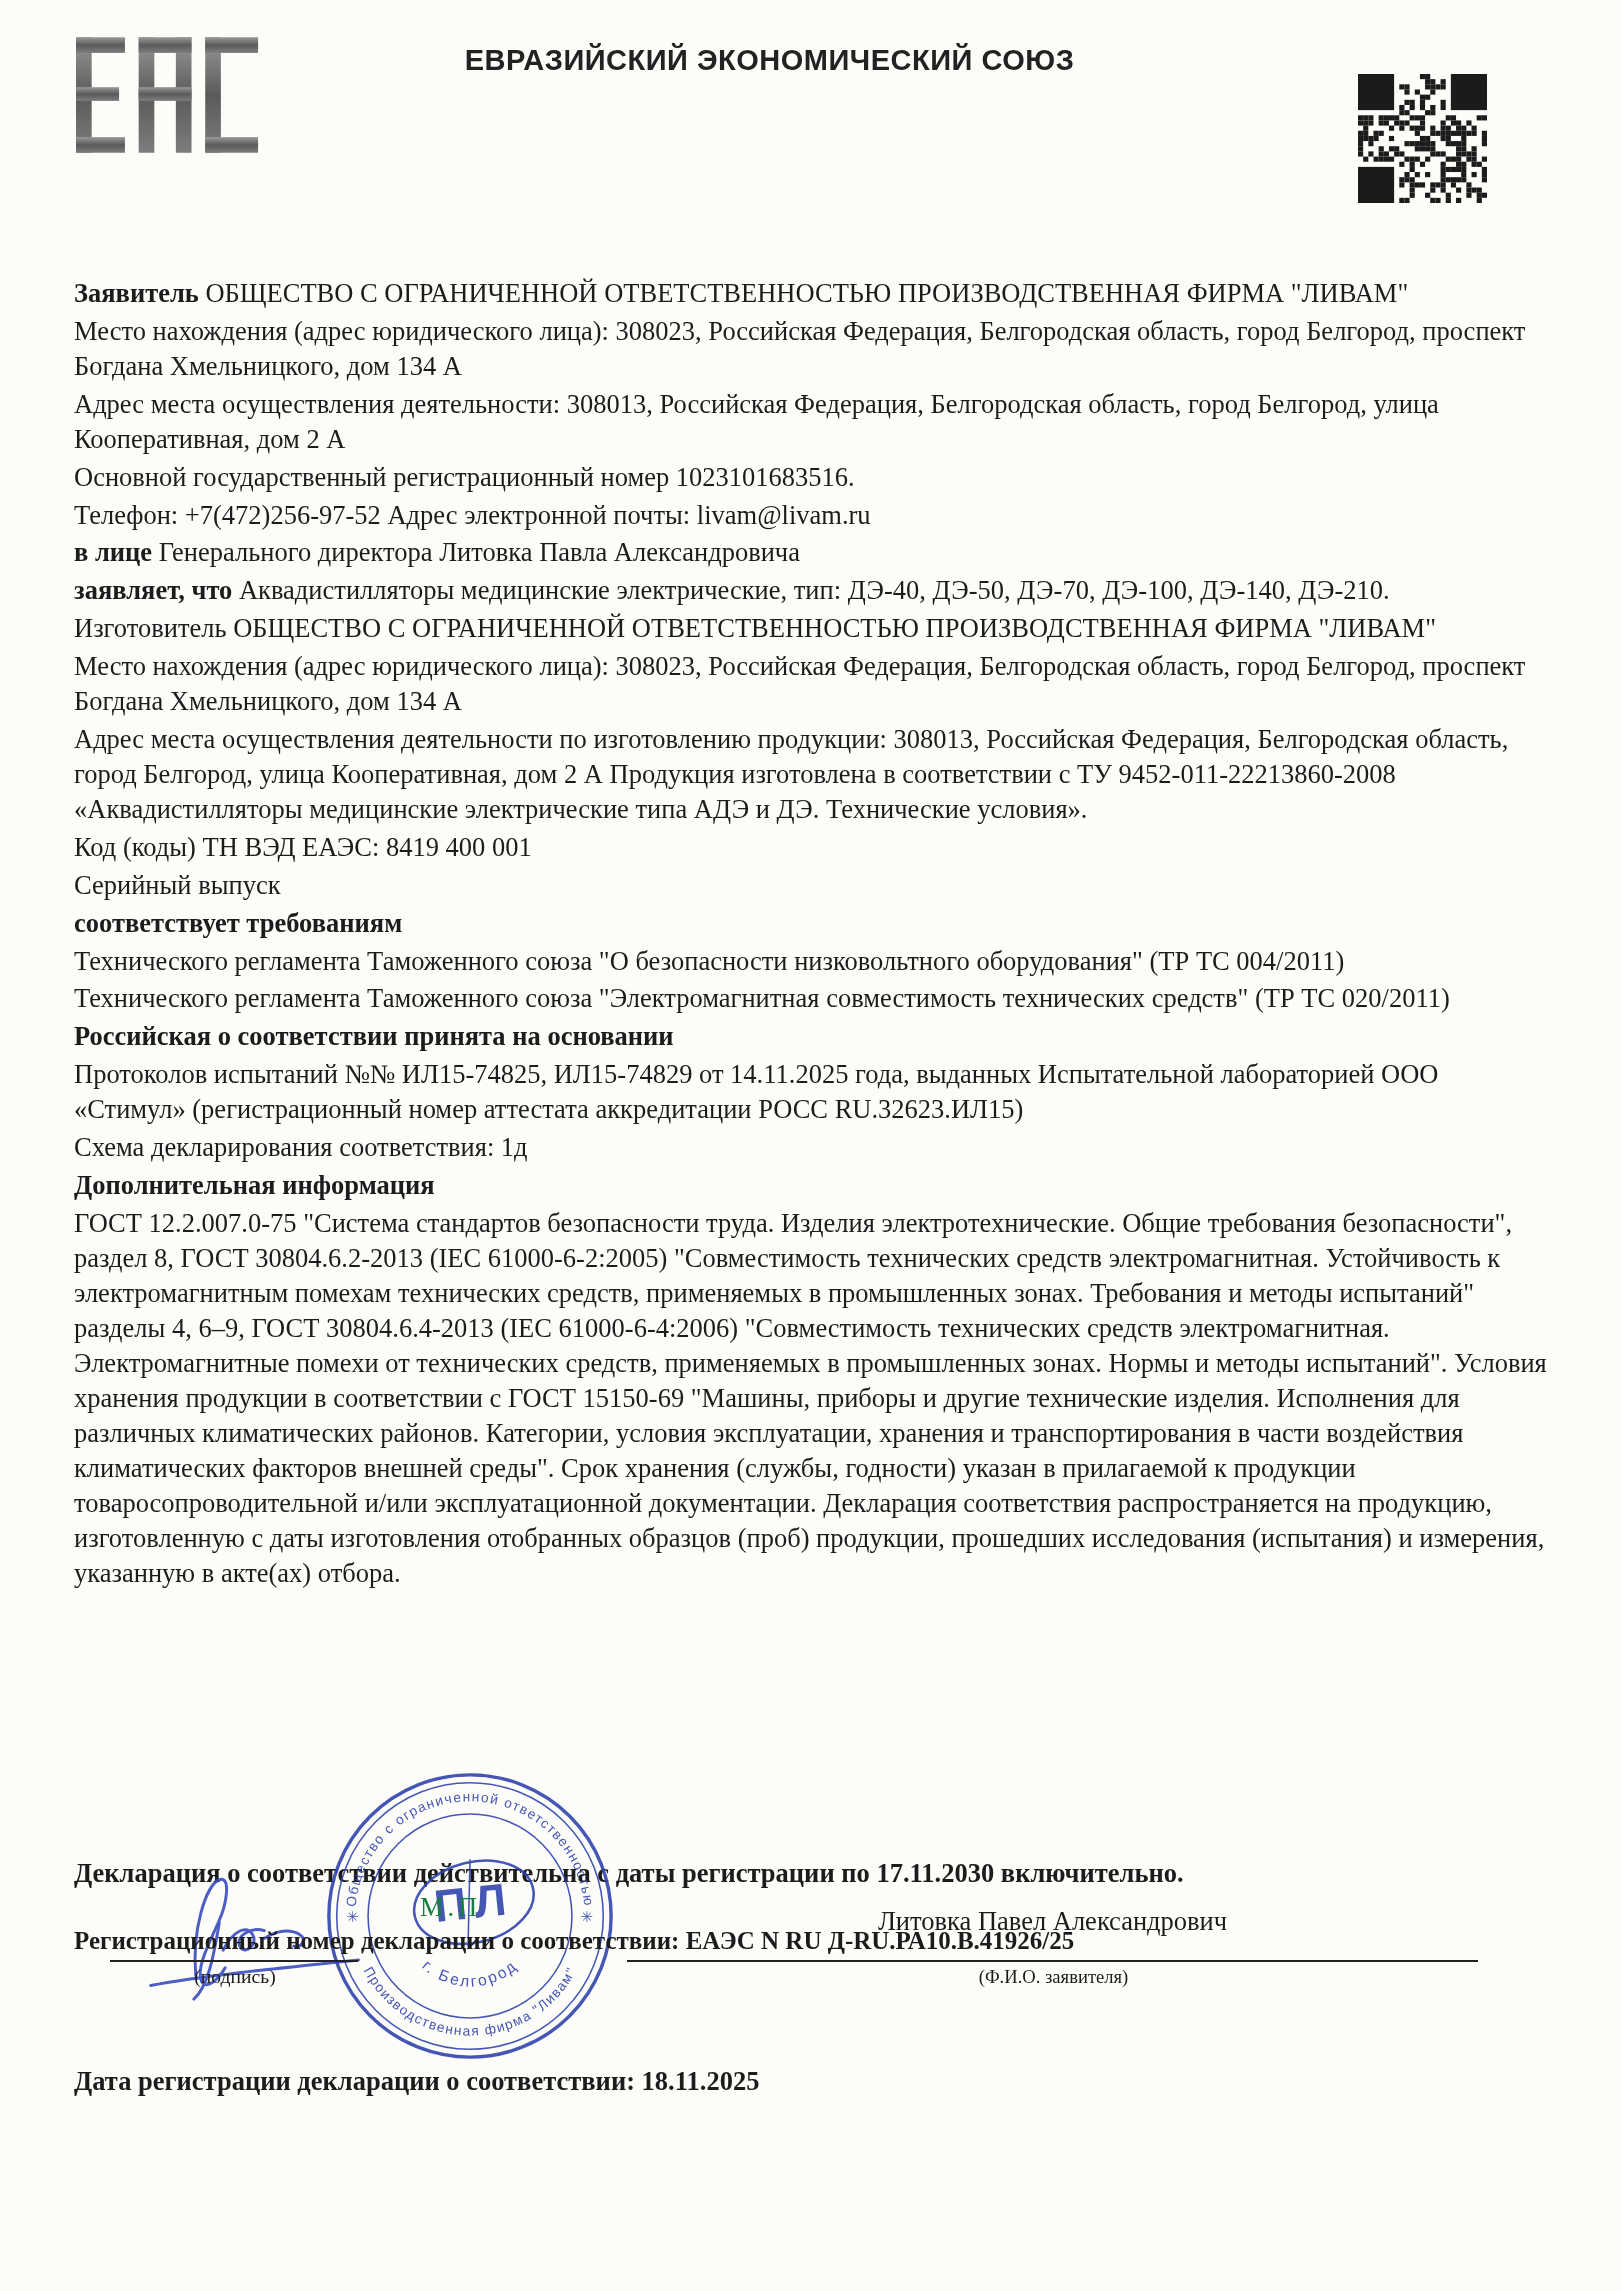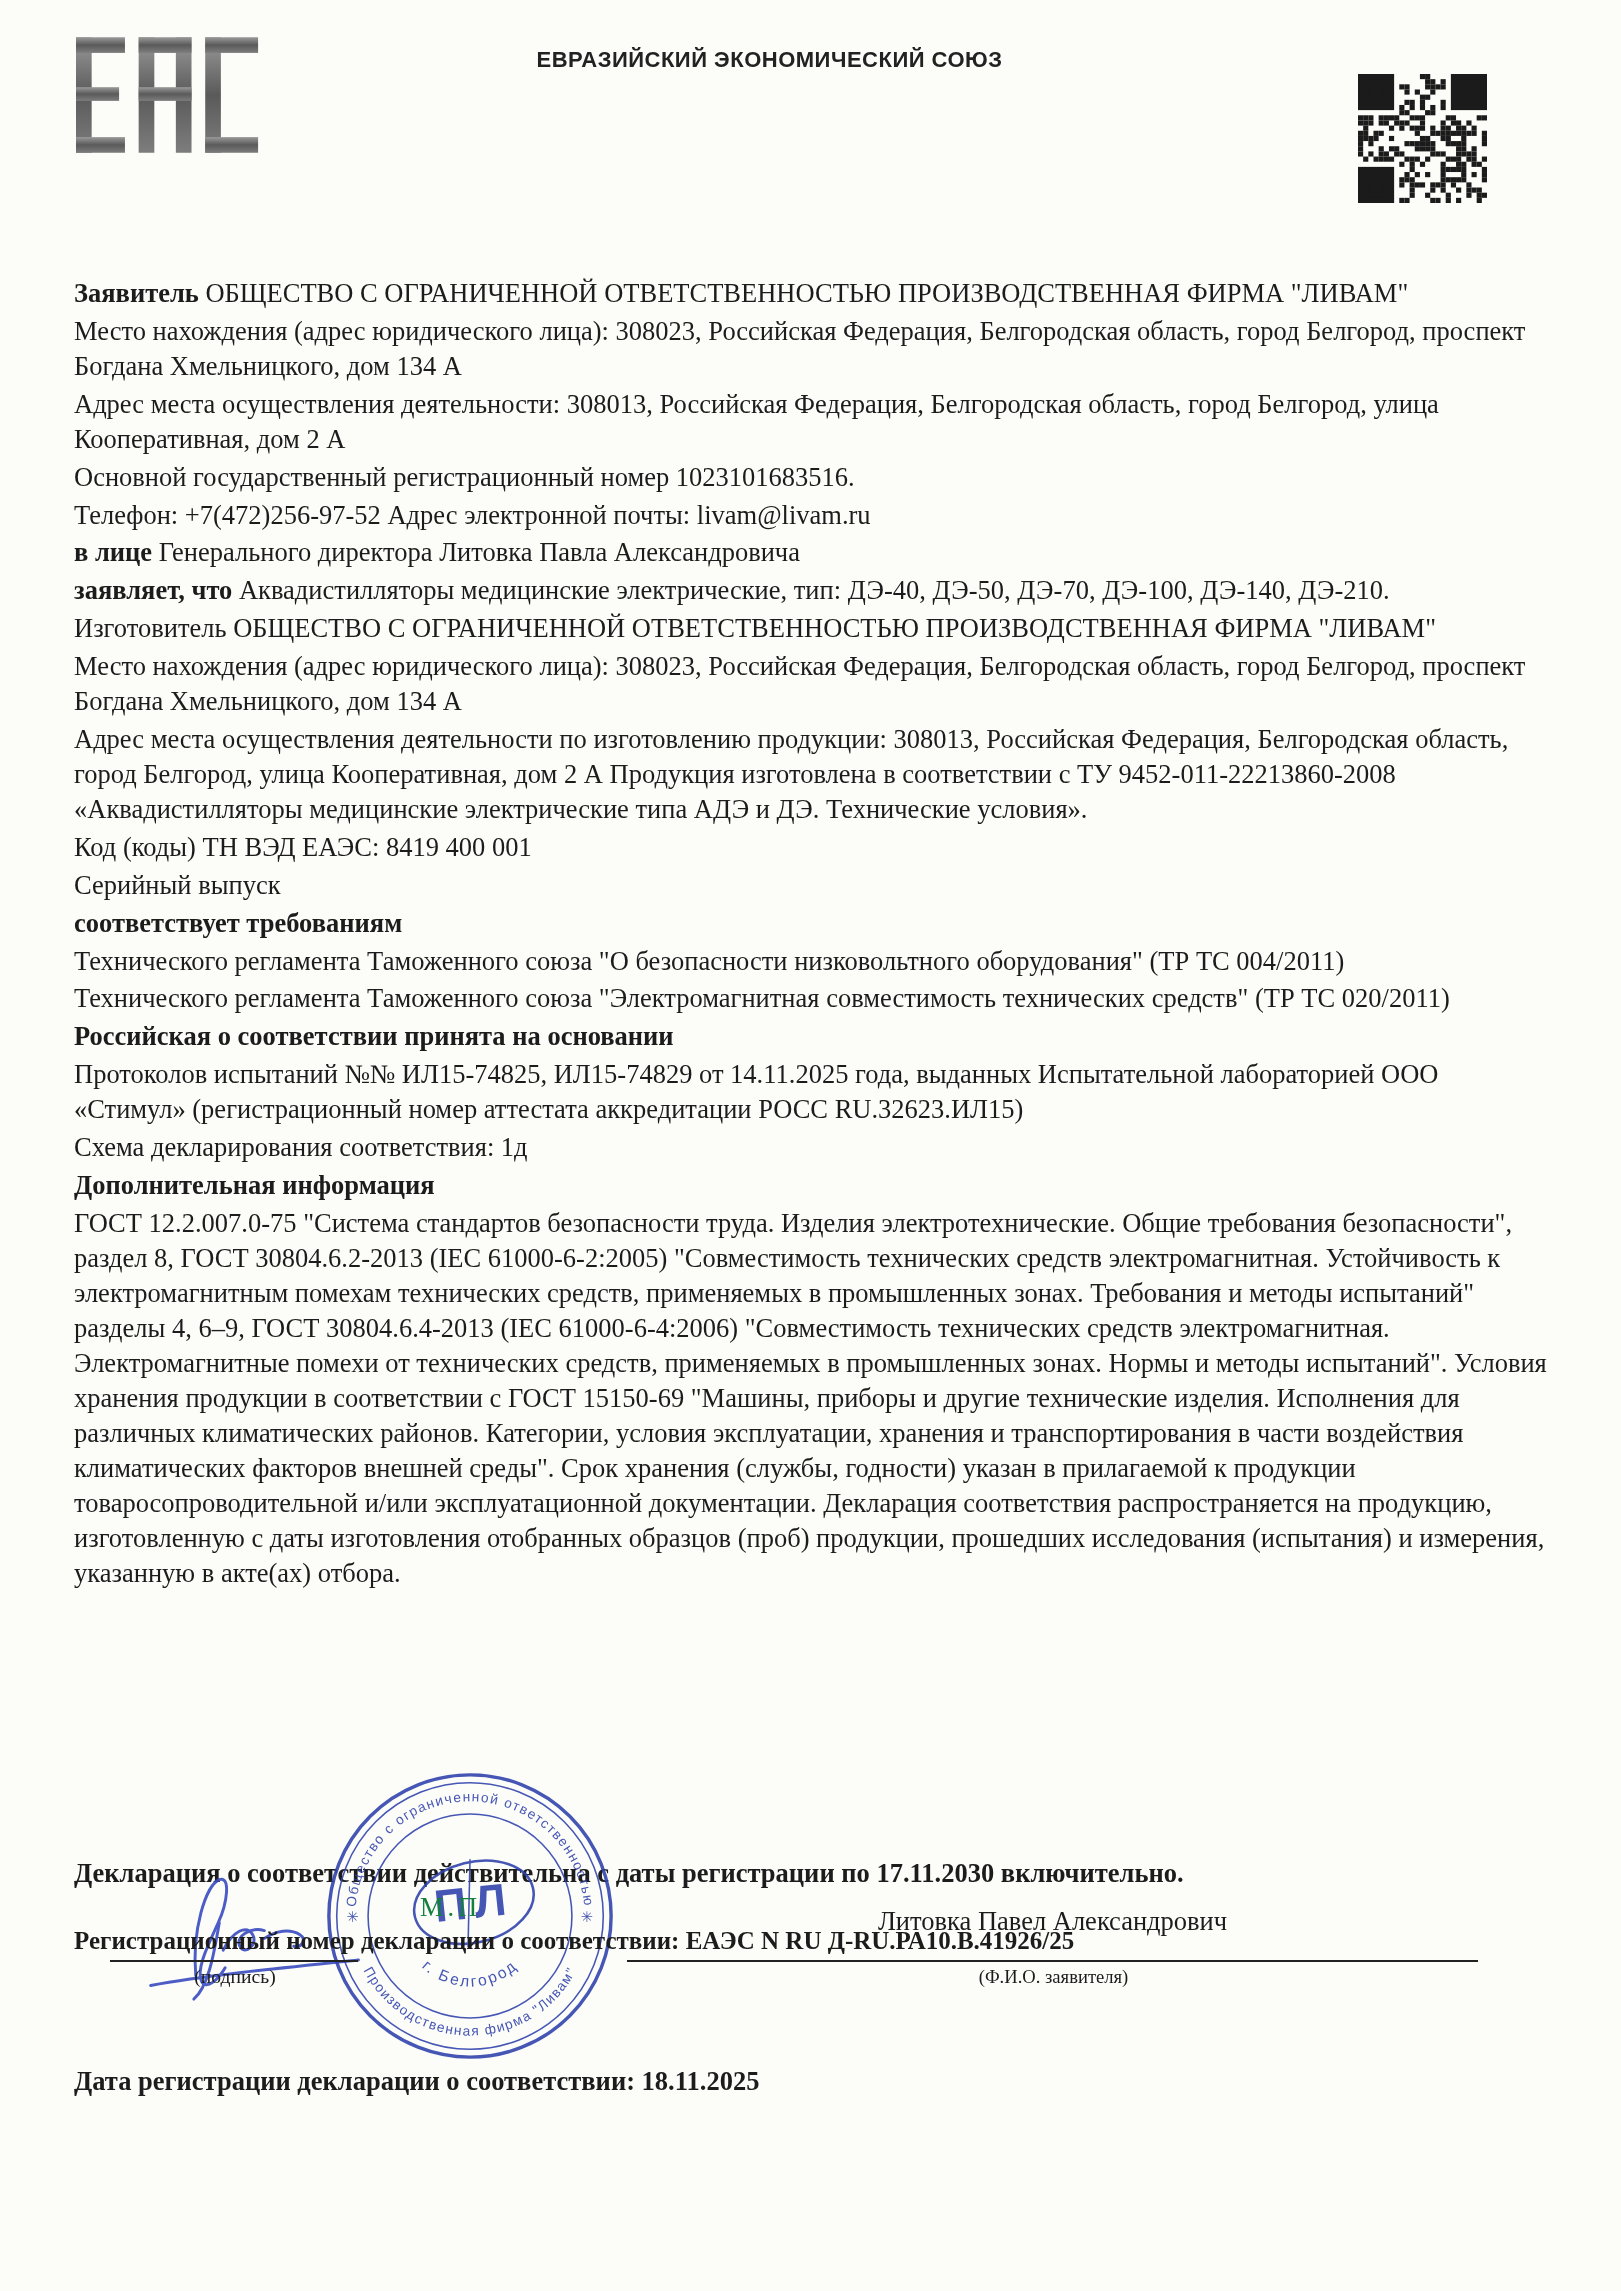--- a/index.html
+++ b/index.html
@@ -5,21 +5,21 @@
   html,body{margin:0;padding:0;background:#ffffff;}
   .page{
     position:relative;width:1621px;height:2292px;background:#fcfcf9;
     font-family:"Liberation Serif","DejaVu Serif",serif;color:#1c1c1c;overflow:hidden;
   }
   
   .eac-logo{position:absolute;left:76px;top:37px;}
   .doc-title{
     position:absolute;left:299px;top:43px;width:941px;text-align:center;
     font-family:"Liberation Sans","DejaVu Sans",sans-serif;font-weight:bold;
-    font-size:22px;line-height:34px;color:#222;letter-spacing:0.5px;
+    font-size:29px;line-height:34px;color:#222;letter-spacing:0.5px;
   }
   .qr{position:absolute;left:1358px;top:74px;width:129px;height:129px;}
   .qr svg{width:100%;height:100%;}
   .qr rect{fill:#1b1b1b;}
   
   .doc-body{
     position:absolute;left:74px;top:276px;width:1482px;
     font-size:26.5px;line-height:35px;
   }
   .doc-body p{margin:0 0 2.9px 0;}

